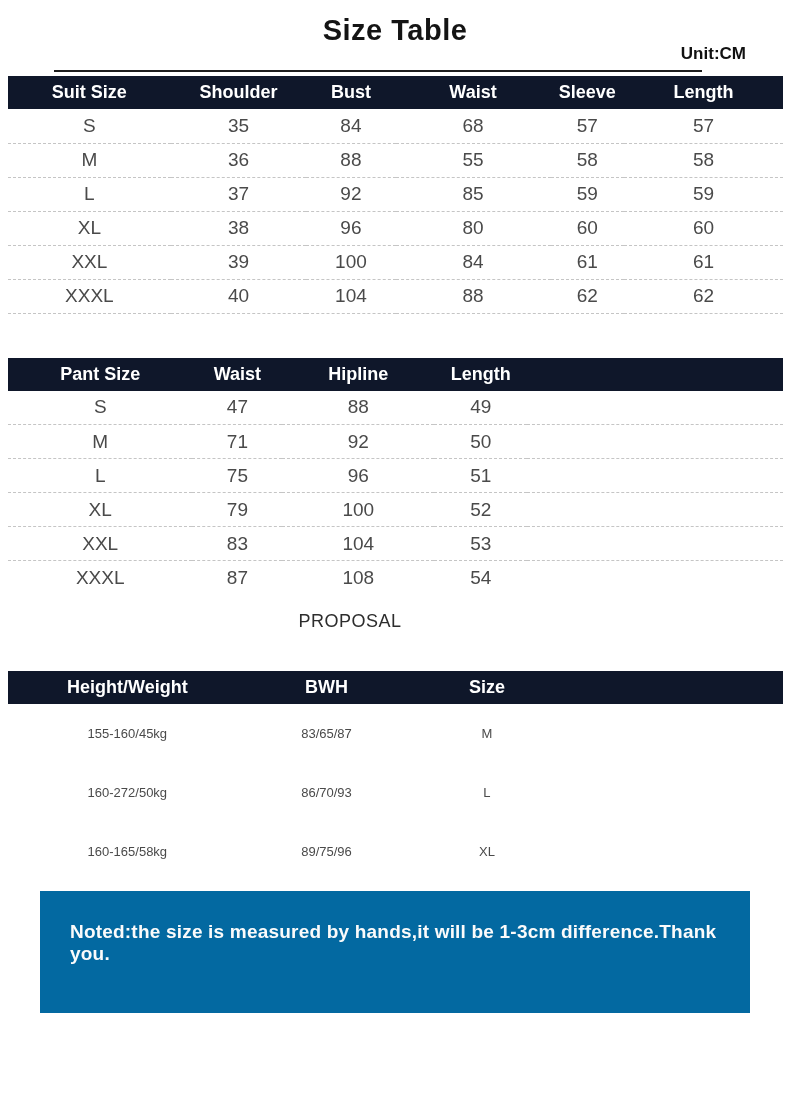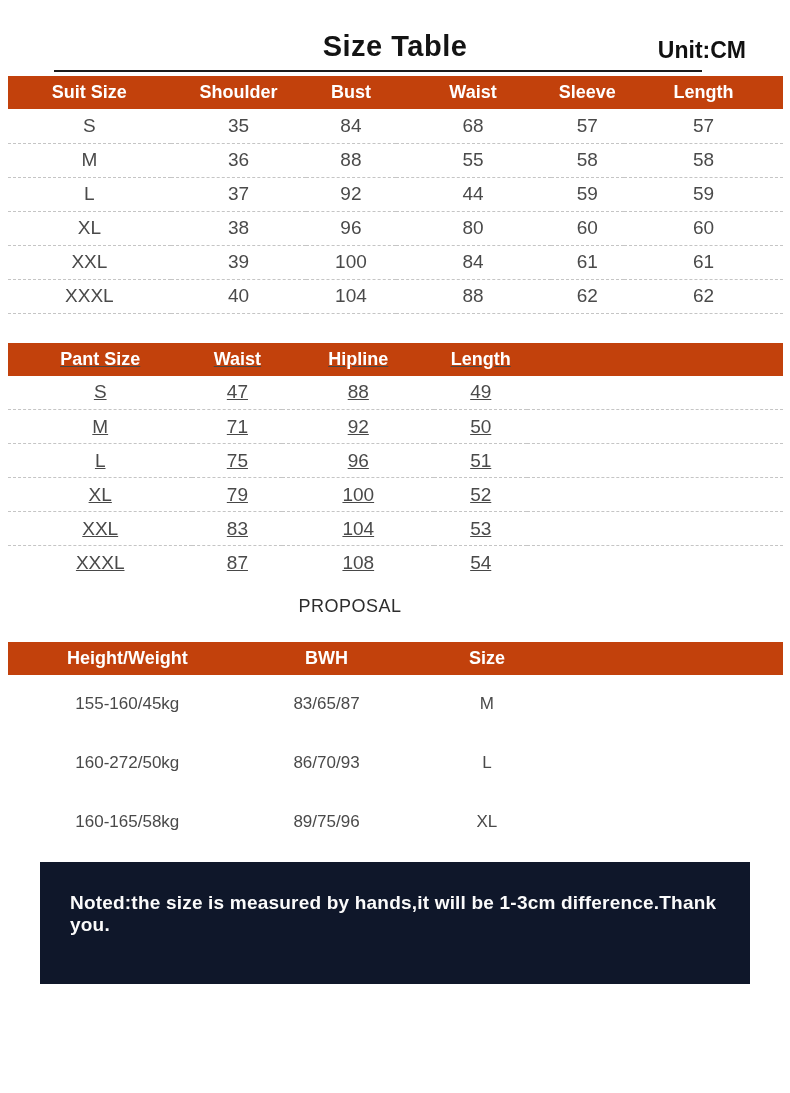--- a/index.html
+++ b/index.html
@@ -3,57 +3,57 @@
 <meta charset="utf-8">
 <style>
   * { margin:0; padding:0; box-sizing:border-box; }
   html,body { background:#ffffff; }
   body {
     width:790px; height:1093px; margin:0 auto; overflow:hidden;
     font-family:"Liberation Sans", sans-serif; color:#474747;
   }
 
   
-  .page-header { position:relative; padding-top:30px; height:62px; }
+  .page-header { position:relative; padding-top:14px; height:62px; }
   .page-title {
     text-align:center; font-size:29px; font-weight:600;
     color:#141414; letter-spacing:0.5px;
   }
   .unit-label {
     position:absolute; right:44px; bottom:-2px;
-    font-size:23px; font-weight:700; color:#111111;
+    font-size:17px; font-weight:700; color:#111111;
   }
   .top-rule { width:648px; height:2px; background:#1d1d1d; margin:8px 0 4px 54px; }
 
   
   table { border-collapse:collapse; table-layout:fixed; width:775px; margin-left:8px; }
   thead th {
-    background:#c2410c; color:#ffffff; height:33px;
+    background:#0f172a; color:#ffffff; height:33px;
     font-size:18px; font-weight:700; text-align:center; padding:0;
   }
   tbody td {
     text-align:center; font-size:19px; color:#4a4a4a; height:34px; padding:0;
   }
   .suit-table tbody td { border-bottom:1px dashed #c5c5c5; }
-  .pant-table { margin-top:29px;text-decoration:underline; }
+  .pant-table { margin-top:44px; }
   .pant-table tbody td { border-bottom:1px dashed #c5c5c5; }
   .pant-table tbody tr:last-child td { border-bottom:none; }
 
   
   .proposal-heading {
     height:24px; margin:16px 90px 0 0; text-align:center;
     font-size:18px; font-weight:400; letter-spacing:0.5px; color:#2d2d2d;
   }
-  .proposal-table { margin-top:22px; }
-  .proposal-table tbody td { height:59px; font-size:17px; border:none; }
+  .proposal-table { margin-top:36px; }
+  .proposal-table tbody td { height:59px; font-size:13px; border:none; }
 
   
   .note-box {
     margin:10px 0 0 40px; width:710px; height:122px;
-    background:#0f172a; padding:30px 20px 0 30px;
+    background:#0369a1; padding:30px 20px 0 30px;
   }
   .note-text {
     color:#fbfbfb; font-size:19px; font-weight:700; letter-spacing:0.2px;
   }
 </style>
 </head>
 <body>
 
 <header class="page-header">
   <div class="page-title">Size Table</div>
@@ -95,21 +95,21 @@
         <td>36</td>
         <td>88</td>
         <td>55</td>
         <td>58</td>
         <td>58</td>
       </tr>
       <tr>
         <td>L</td>
         <td>37</td>
         <td>92</td>
-        <td>44</td>
+        <td>85</td>
         <td>59</td>
         <td>59</td>
       </tr>
       <tr>
         <td>XL</td>
         <td>38</td>
         <td>96</td>
         <td>80</td>
         <td>60</td>
         <td>60</td>

